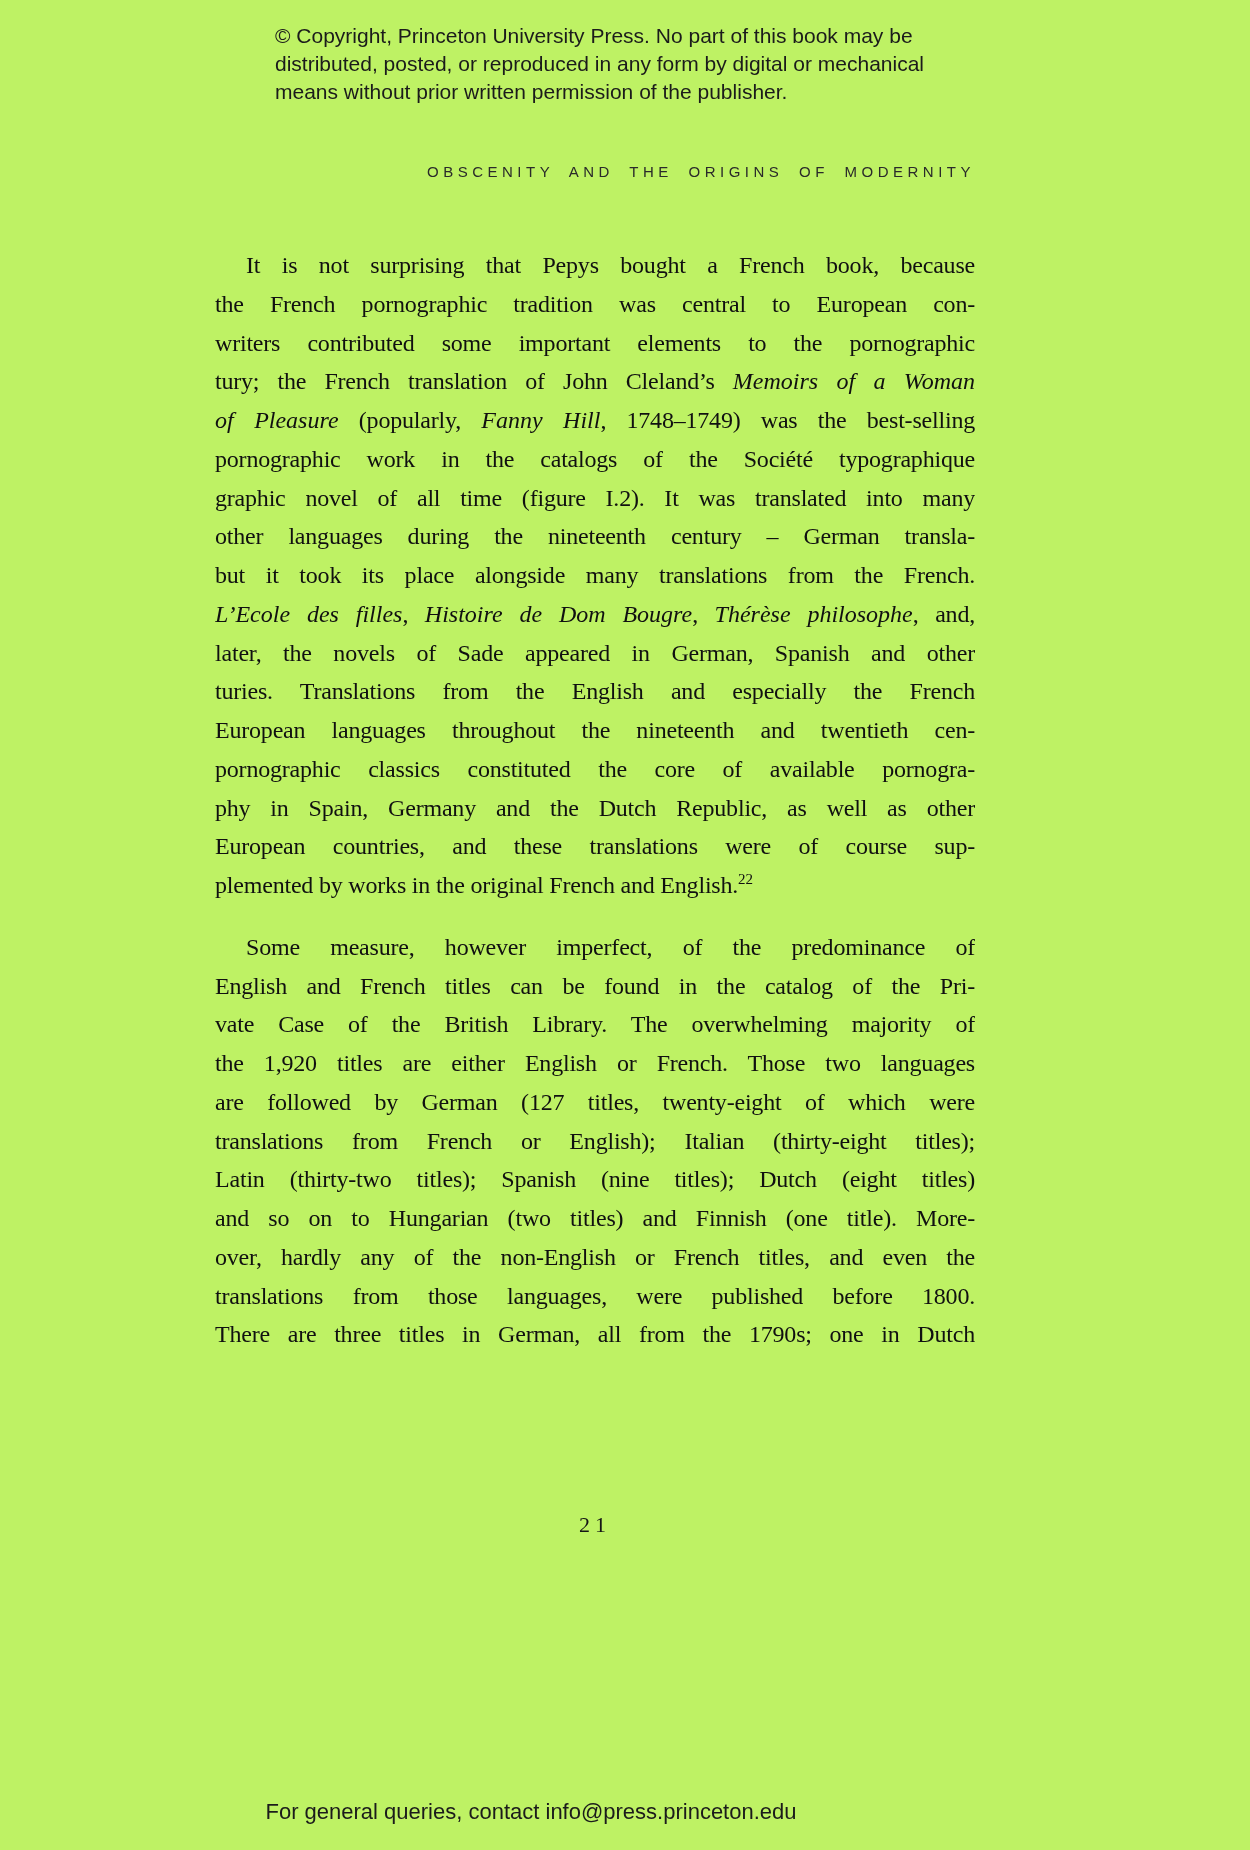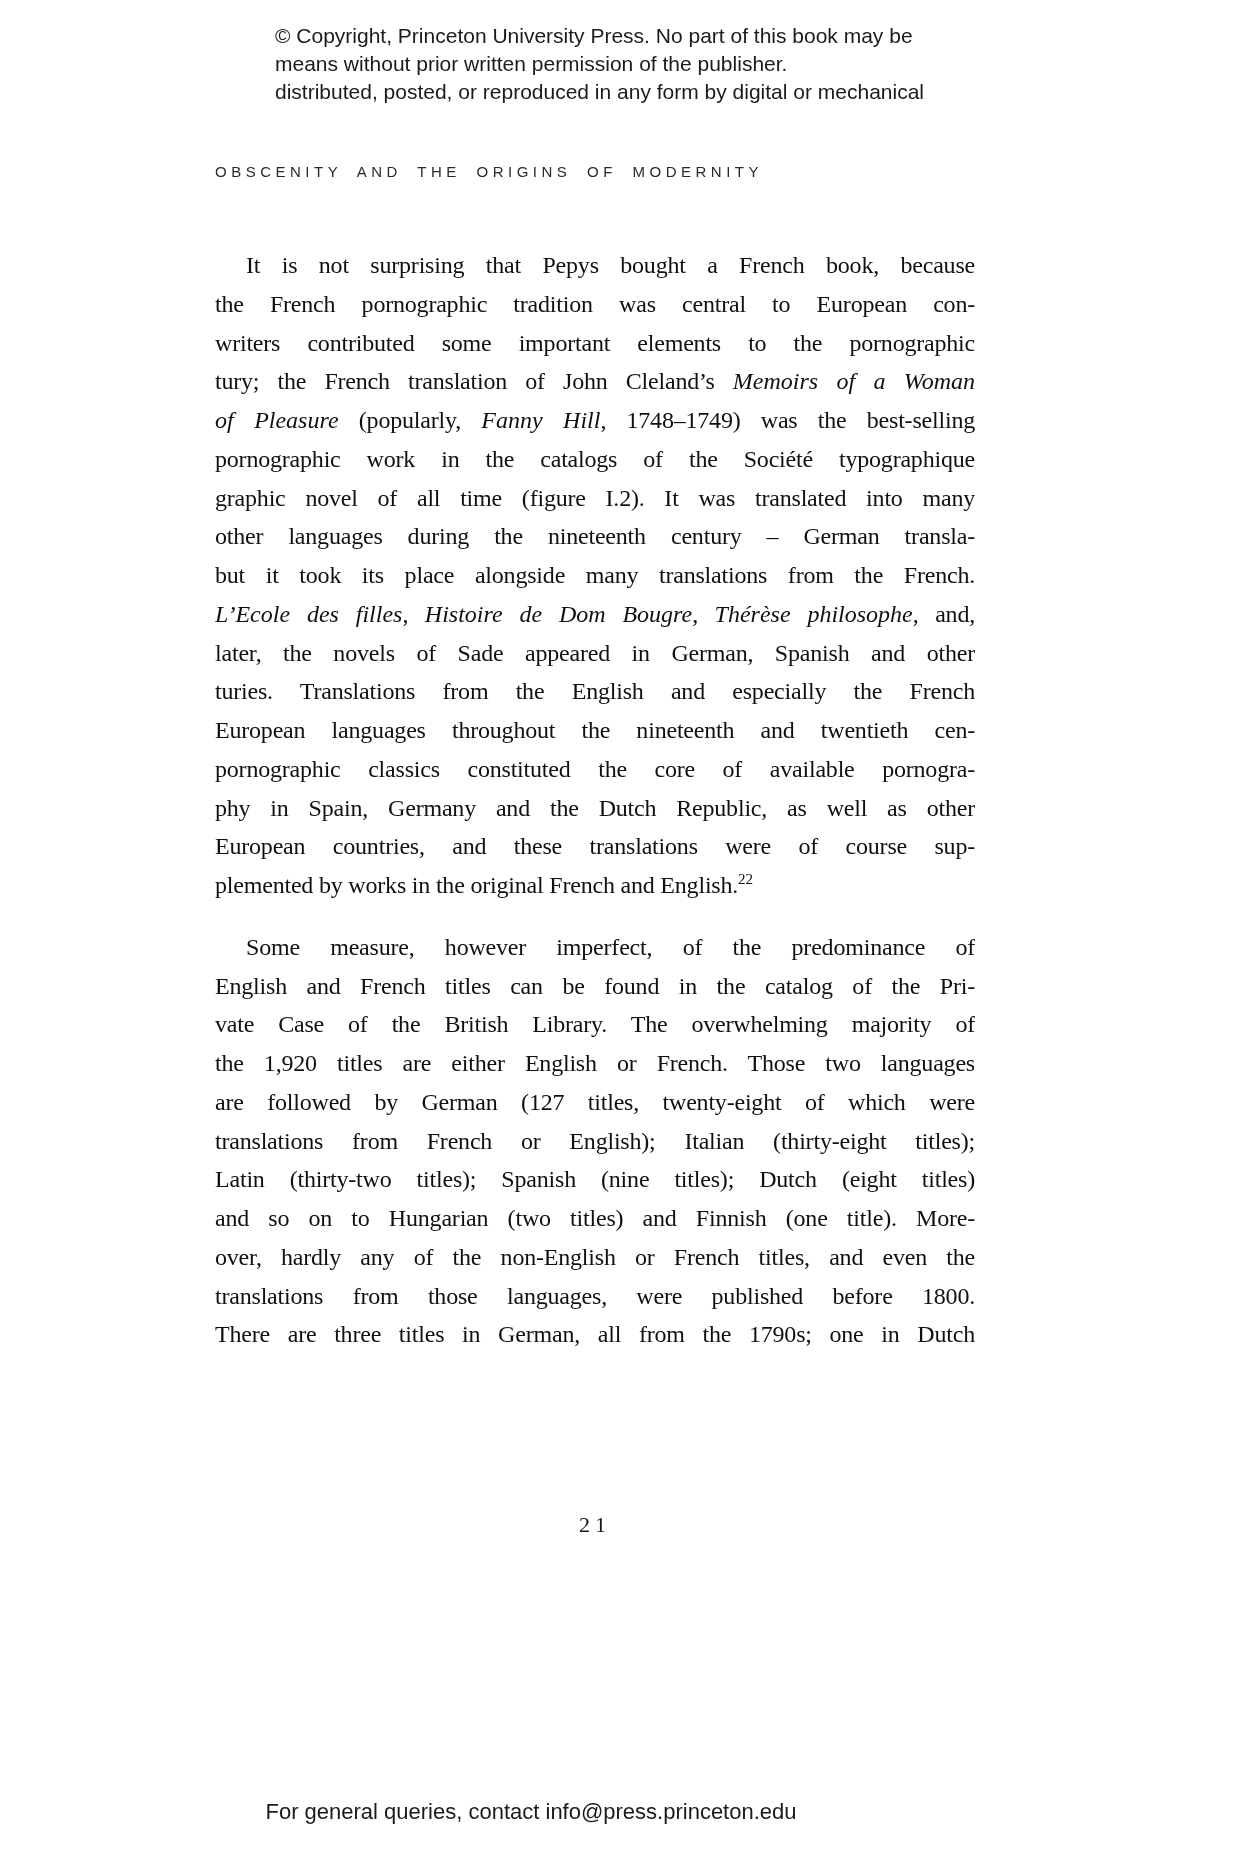--- a/index.html
+++ b/index.html
@@ -1,20 +1,20 @@
 <!DOCTYPE html>
 <html><head>
 <meta charset="utf-8">
 <style>
   html, body { margin: 0; padding: 0; background: #e8e8e8; }
   .page {
     position: relative;
     width: 1250px;
     height: 1850px;
-    background: #ffffff;
+    background: #bef264;
     color: #141414;
     overflow: hidden;
   }
   
   .copyright {
     position: absolute;
     left: 275px;
     top: 22px;
     font-family: "Liberation Sans", sans-serif;
     font-size: 21px;
@@ -22,21 +22,21 @@
     color: #1b1b1b;
   }
   .copyright div { white-space: nowrap; }
 
   
   .runhead {
     position: absolute;
     left: 215px;
     top: 163px;
     width: 760px;
-    text-align: left;
+    text-align: right;
     font-family: "Liberation Sans", sans-serif;
     font-size: 15px;
     letter-spacing: 4.5px;
     word-spacing: 7px;
     color: #2a2a2a;
     white-space: nowrap;
   }
 
   
   .bodytext {
@@ -92,22 +92,22 @@
     color: #1b1b1b;
   }
 </style>
 </head>
 <body>
 
 <div class="page">
 
   <div class="copyright">
     <div>© Copyright, Princeton University Press. No part of this book may be</div>
+    <div>distributed, posted, or reproduced in any form by digital or mechanical</div>
     <div>means without prior written permission of the publisher.</div>
-    <div>distributed, posted, or reproduced in any form by digital or mechanical</div>
   </div>
 
   <div class="runhead">OBSCENITY AND THE ORIGINS OF MODERNITY</div>
 
   <div class="bodytext">
       <div class="line ind"><span>It is not surprising that Pepys bought a French book, because</span></div>
       <div class="line"><span>the French pornographic tradition was central to European con-</span></div>
       <div class="line"><span>writers contributed some important elements to the pornographic</span></div>
       <div class="line"><span>tury; the French translation of John Cleland’s </span><i>Memoirs of a Woman</i></div>
       <div class="line"><i>of Pleasure</i><span> (popularly, </span><i>Fanny Hill</i><span>, 1748–1749) was the best-selling</span></div>

